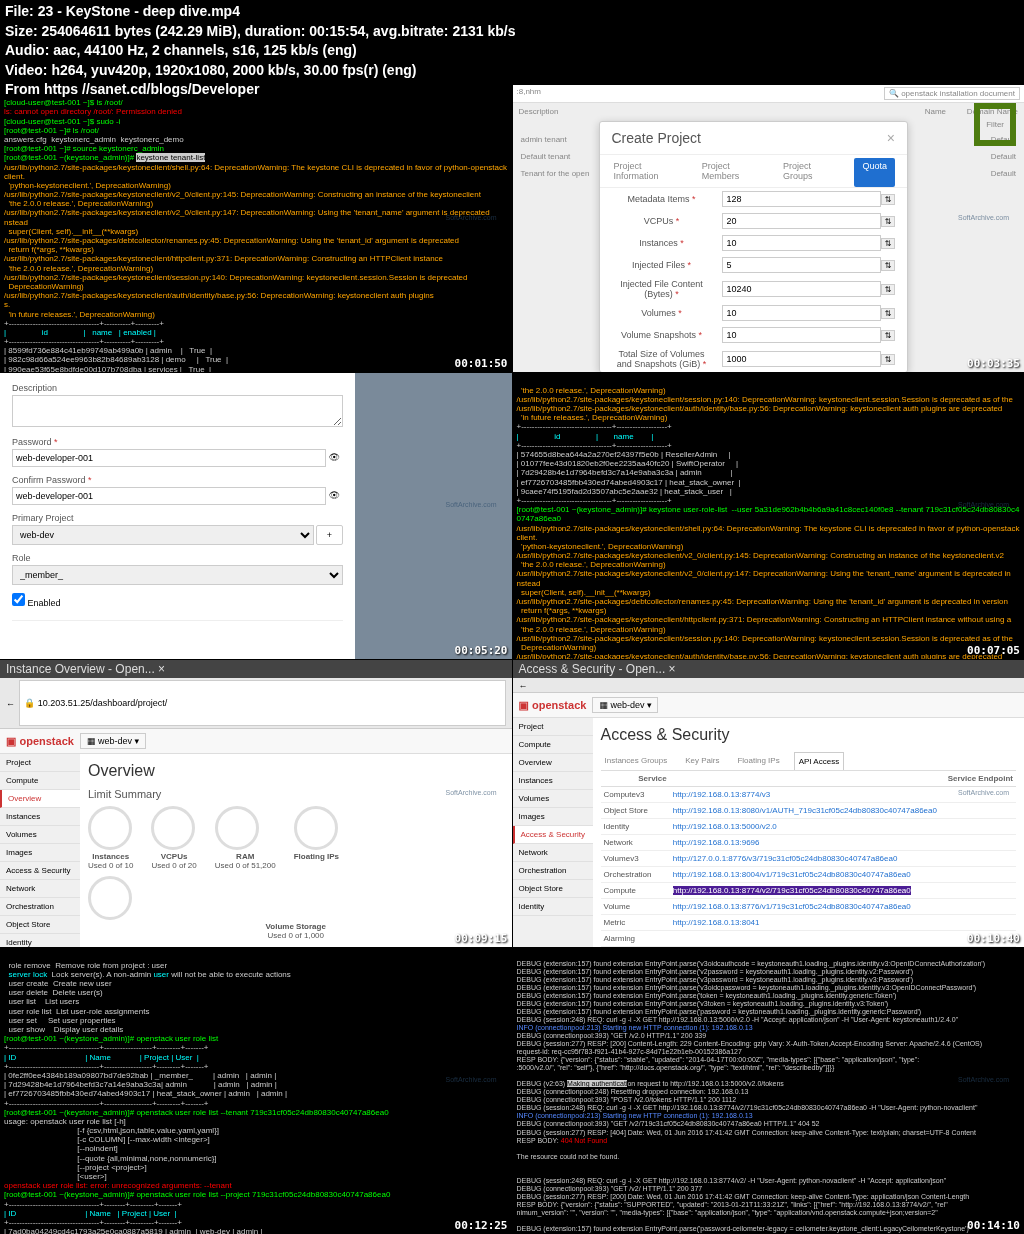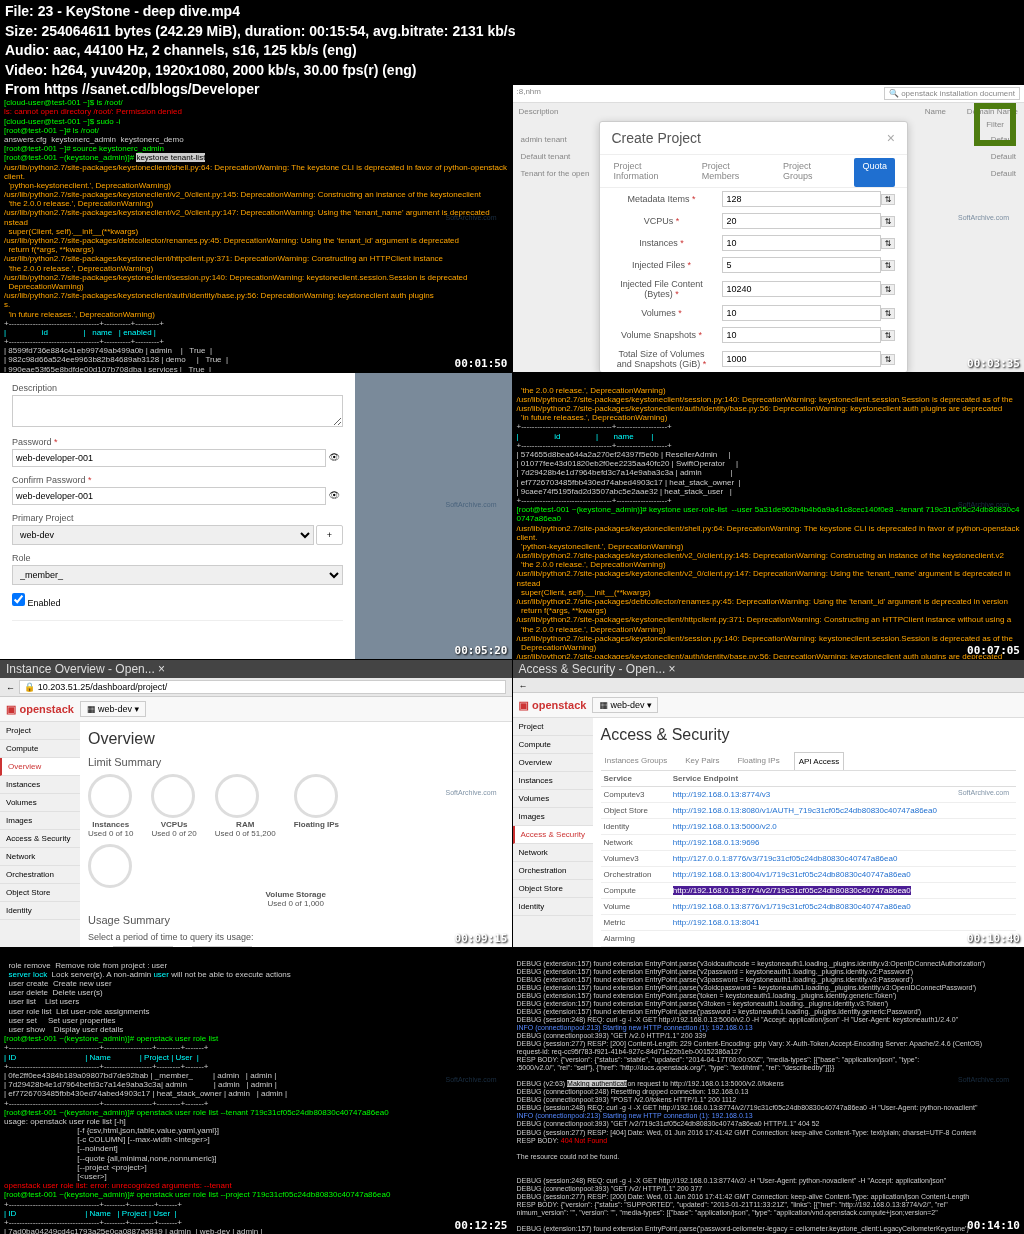--- a/index.html
+++ b/index.html
@@ -48,21 +48,21 @@
 
 .form-panel{background:#fff;padding:10px 12px;height:100%;font-size:9px}
 .form-group{margin-bottom:8px}
 .form-group label{display:block;color:#555;font-size:9px;margin-bottom:2px}
 .form-group input,.form-group select{width:100%;border:1px solid #ccc;padding:3px;font-size:9px}
 .btn{padding:4px 10px;border:1px solid #ccc;background:#fff;font-size:9px;border-radius:2px;cursor:pointer}
 .btn-primary{background:#428bca;color:#fff;border-color:#357ebd}
 
 
 .api-table{width:100%;font-size:8px;border-collapse:collapse}
-.api-table th{text-align:left;padding:3px;color:#666;border-bottom:1px solid #ddd}
+.api-table th{text-align:right;padding:3px;color:#666;border-bottom:1px solid #ddd}
 .api-table td{padding:3px;border-bottom:1px solid #eee;color:#555}
 .api-table td a{color:#1f6fd0;text-decoration:none}
 .highlight{background:#4c1d95;color:#fff}
 
 
 .circles{display:flex;gap:18px;margin:6px 0}
 .circle{width:44px;height:44px;border:3px solid #ddd;border-radius:50%}
 .circle-label{font-size:8px;text-align:center;color:#555;margin-top:2px}
 </style>
 </head>
@@ -271,21 +271,21 @@
 </div>
   <div class="watermark">SoftArchive.com</div>
   <div class="timestamp">00:07:05</div>
 </div>
 
 <div class="cell">
   <div class="openstack">
     <div class="tab-bar"><span>Instance Overview - Open...</span> ×</div>
     <div class="browser-bar">
           <span>←</span>
-          <span style="flex:1;background:#fff;padding:1px 4px;border:1px solid #ccc">🔒 <span>10.203.51.25/dashboard/project/</span></span>
+          <span style="flex:1;background:#fff;padding:17px 4px;border:1px solid #ccc">🔒 <span>10.203.51.25/dashboard/project/</span></span>
         </div>
     <div class="os-header">
           <span class="os-logo">▣ <span>openstack</span></span>
           <span style="border:1px solid #ccc;padding:2px 6px;font-size:9px">▦ <span>web-dev</span> ▾</span>
         </div>
     <div class="os-body">
       <div class="os-sidebar" id="sidebar5">
             <div class="os-side-item">Project</div>
             <div class="os-side-item">Compute</div>
             <div class="os-side-item active">Overview</div>

